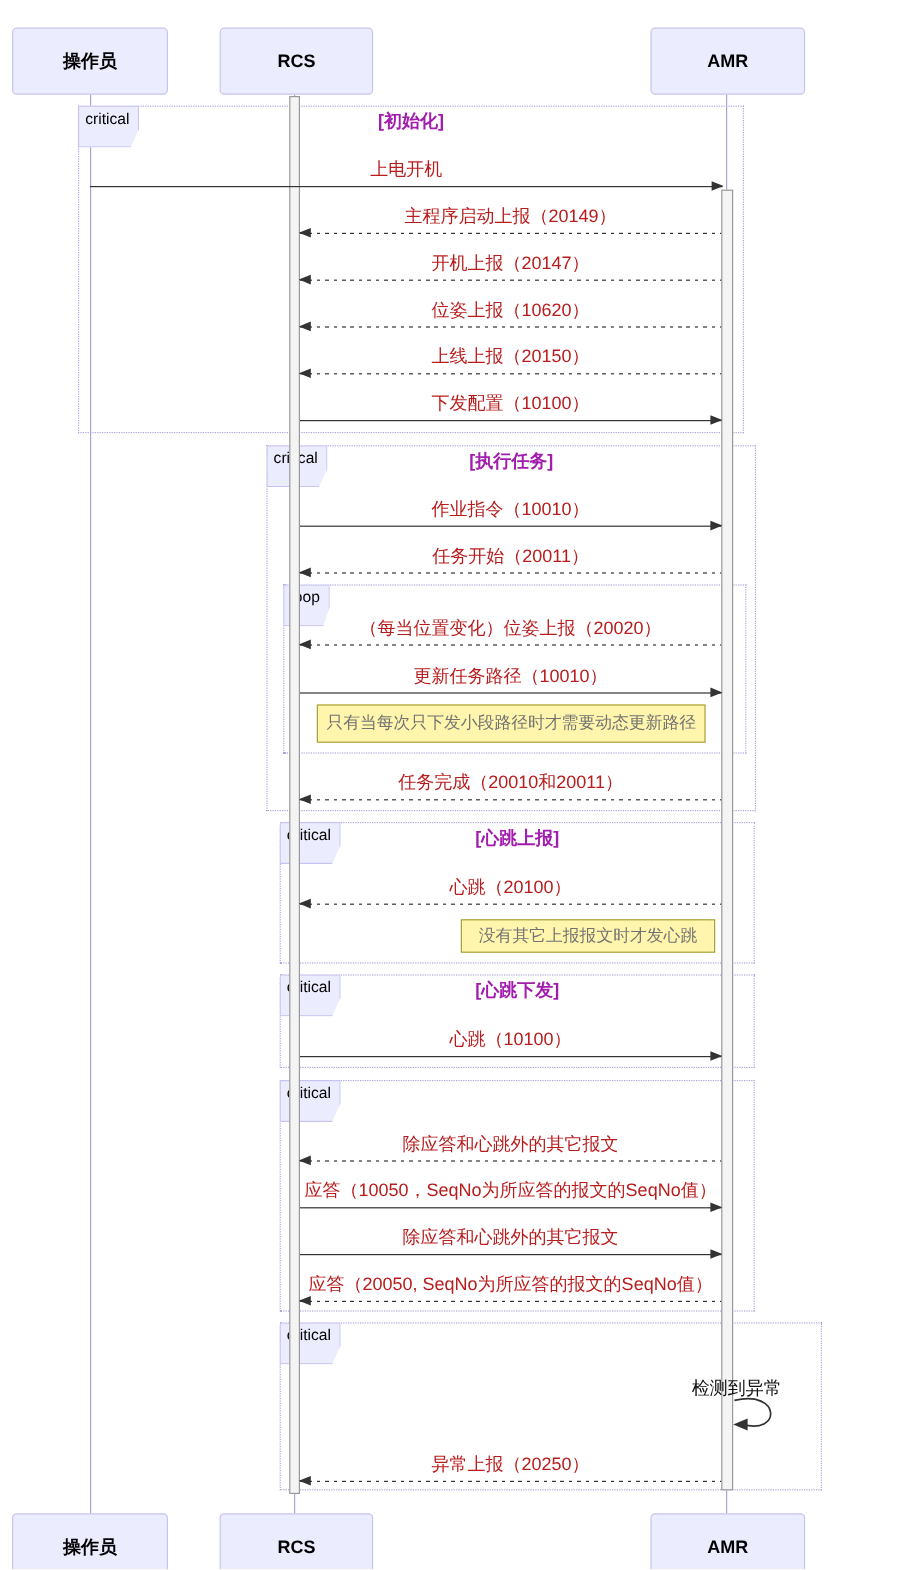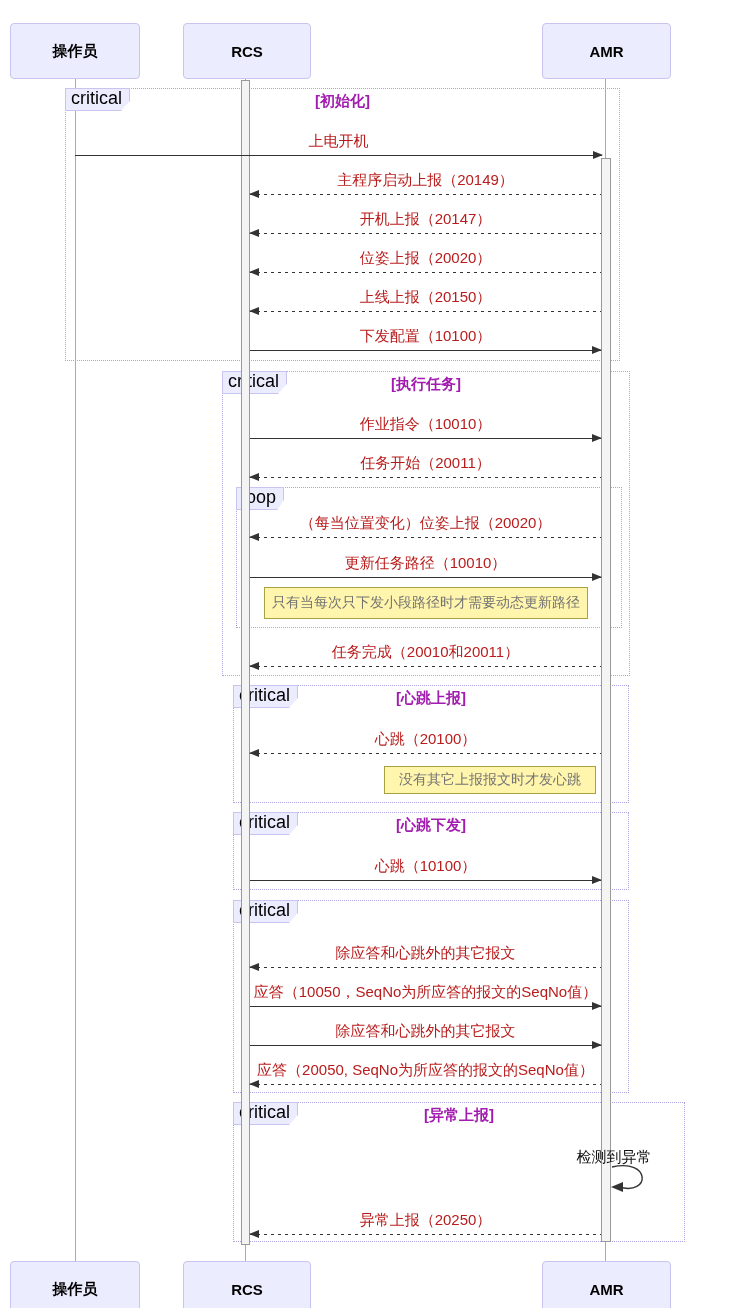--- a/index.html
+++ b/index.html
@@ -12,21 +12,21 @@
   
   .actor{
     position:absolute;height:56px;background:#ECECFF;border:1px solid #c9c4ef;border-radius:4px;
     display:flex;align-items:center;justify-content:center;
     font-size:15px;font-weight:700;color:#000;box-sizing:border-box;
   }
   
   .frame{position:absolute;border:1px dotted #aca4e0;box-sizing:border-box;}
   .frame-label{
     position:absolute;top:-1px;left:-1px;background:#ECECFF;border:1px solid #c9c4ef;
-    font-size:18px;line-height:17px;padding:1px 7px 3px 5px;color:#000;
+    font-size:13px;line-height:17px;padding:1px 7px 15px 5px;color:#000;
     clip-path:polygon(0 0,100% 0,100% 55%,86% 100%,0 100%);
   }
   .frame-title{
     position:absolute;top:3px;left:0;right:0;text-align:center;
     font-size:15px;font-weight:700;color:#a21caf;white-space:nowrap;
   }
   
   .activation{position:absolute;background:#f4f4f4;border:1px solid #999;box-sizing:border-box;}
   
   .msg{position:absolute;height:0;}
@@ -81,21 +81,20 @@
     <div class="frame-label">critical</div>
     <div class="frame-title">[心跳下发]</div>
   </div>
 
   <div class="frame" style="left:233px;top:900px;width:396px;height:193px">
     <div class="frame-label">critical</div>
   </div>
 
   <div class="frame" style="left:233px;top:1102px;width:452px;height:140px">
     <div class="frame-label">critical</div>
-    <div class="frame-title">[异常上报]</div>
   </div>
 
   <div class="activation" style="left:241px;top:80px;width:9px;height:1165px"></div>
   <div class="activation" style="left:601px;top:158px;width:10px;height:1084px"></div>
 
   <div class="actor" style="left:10px;top:23px;width:130px">
       <span>操作员</span>
     </div>
   <div class="actor" style="left:183px;top:23px;width:128px">
       <span>RCS</span>
@@ -113,21 +112,21 @@
     <span class="lbl">主程序启动上报（20149）</span>
     <i class="ln"></i>
       <i class="ah ah-l"></i>
   </div>
   <div class="msg dashed" style="left:250px;top:234px;width:351px">
     <span class="lbl">开机上报（20147）</span>
     <i class="ln"></i>
       <i class="ah ah-l"></i>
   </div>
   <div class="msg dashed" style="left:250px;top:273px;width:351px">
-    <span class="lbl">位姿上报（20020）</span>
+    <span class="lbl">位姿上报（10620）</span>
     <i class="ln"></i>
       <i class="ah ah-l"></i>
   </div>
   <div class="msg dashed" style="left:250px;top:312px;width:351px">
     <span class="lbl">上线上报（20150）</span>
     <i class="ln"></i>
       <i class="ah ah-l"></i>
   </div>
   <div class="msg solid" style="left:250px;top:351px;width:351px">
     <span class="lbl">下发配置（10100）</span>

